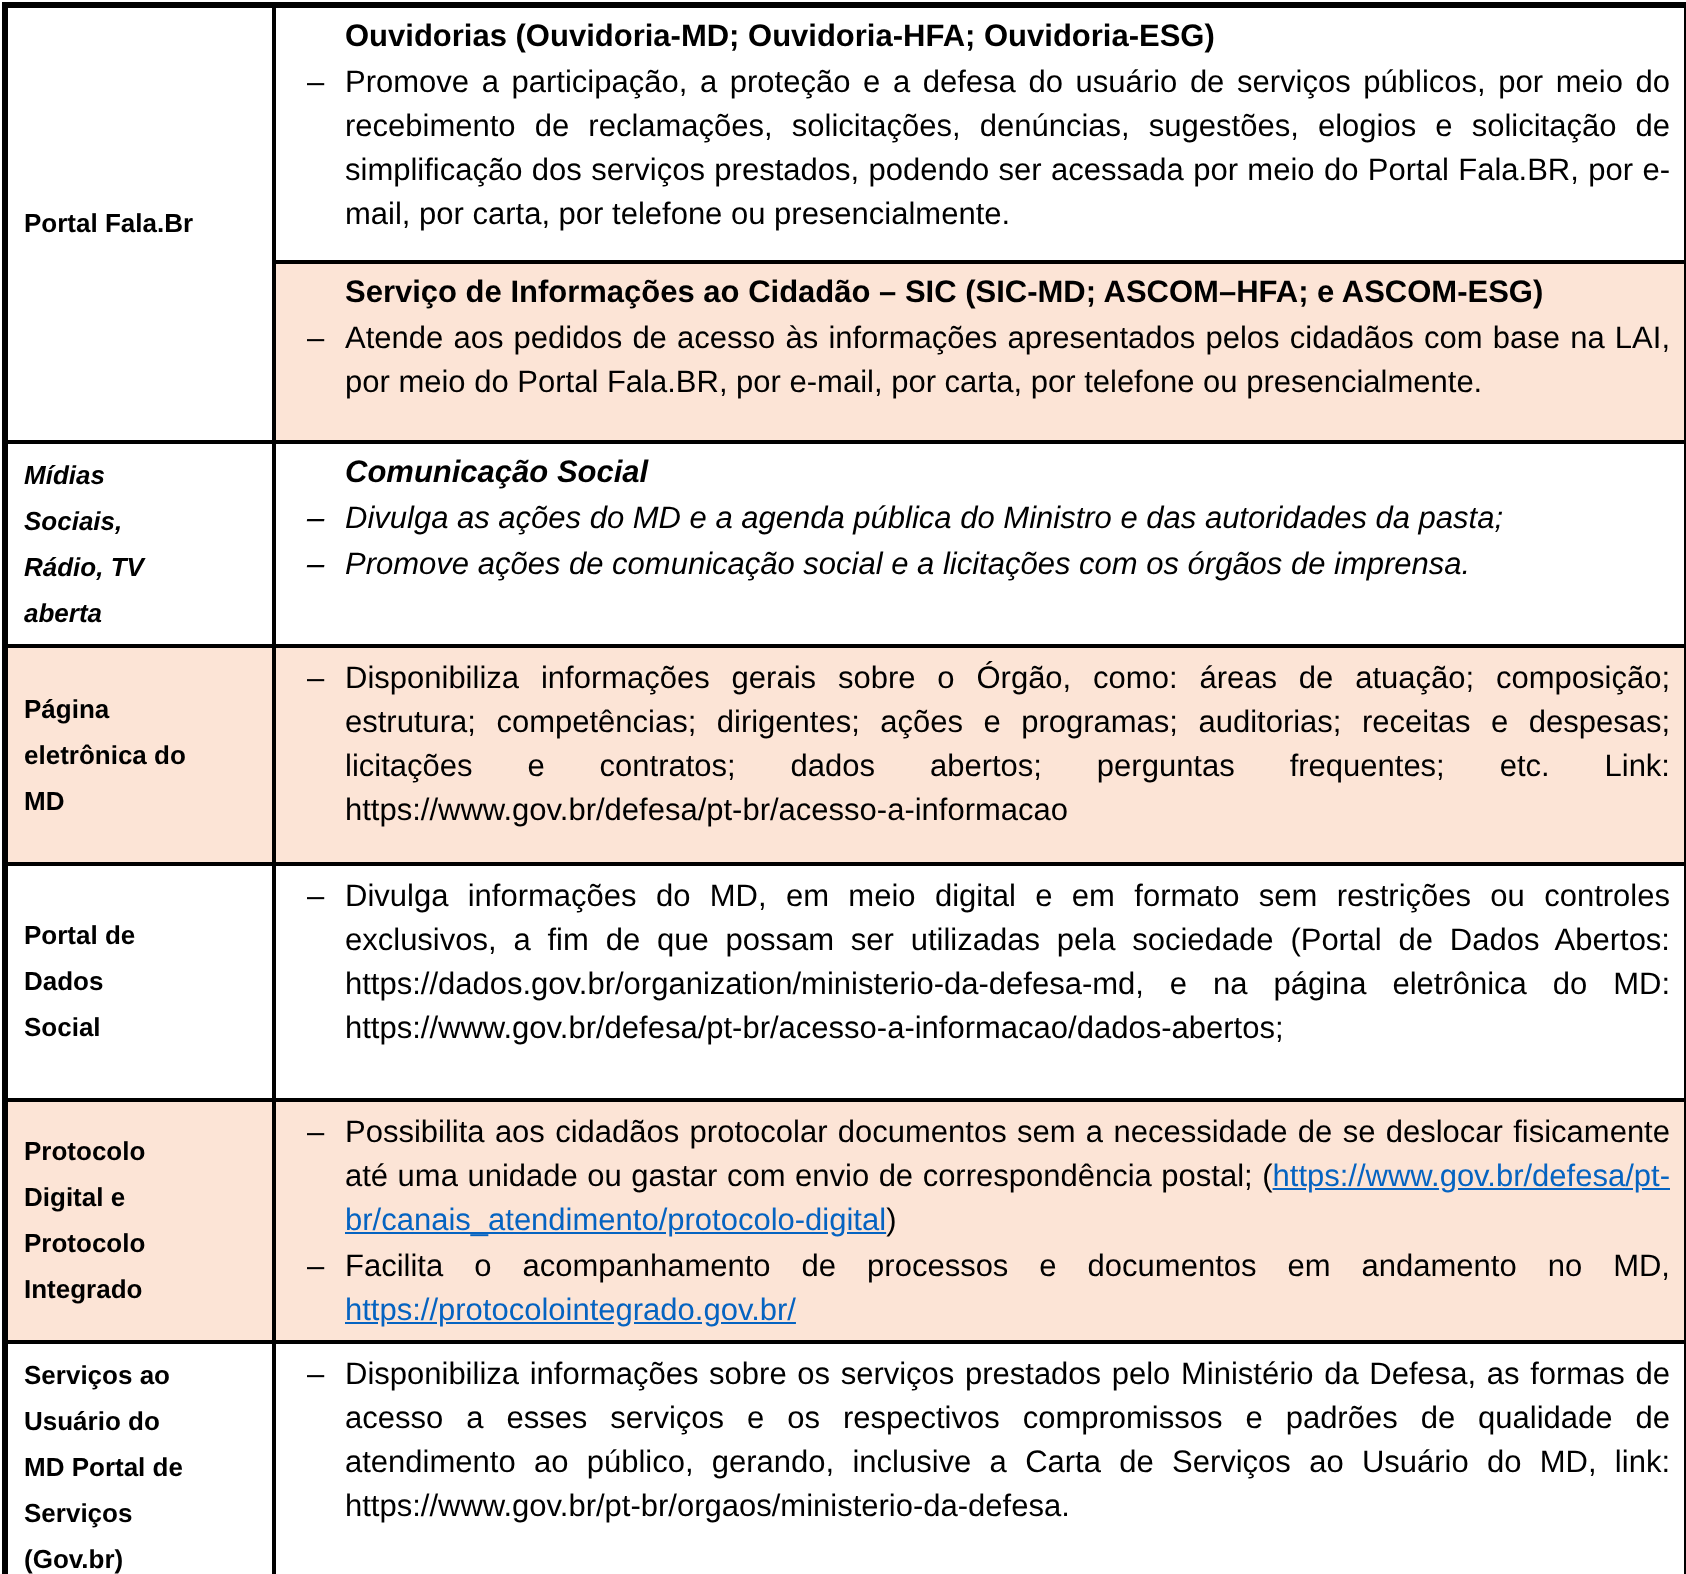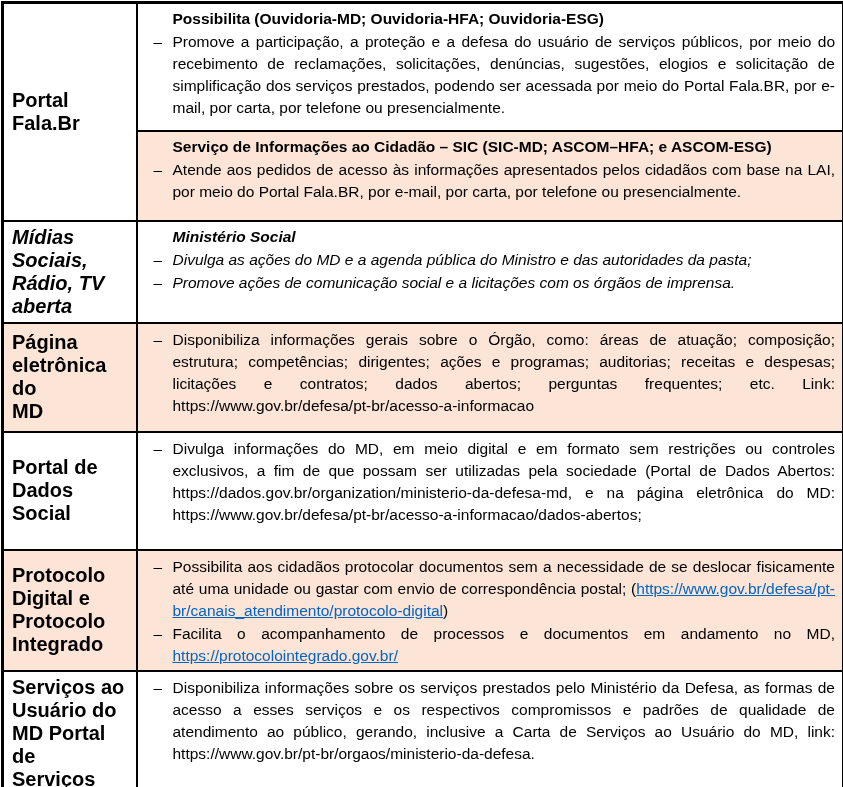--- a/index.html
+++ b/index.html
@@ -23,21 +23,21 @@
     border: 3px solid #000000;
   }
   table.channels td {
     border: 2px solid #000000;
     box-sizing: border-box;
     overflow: hidden;
   }
   td.label-cell {
     vertical-align: middle;
     font-weight: bold;
-    font-size: 20px;
+    font-size: 13px;
     line-height: 23px;
     padding: 4px 7px 4px 8px;
     white-space: pre-line;
     background: #ffffff;
   }
   td.content-cell {
     vertical-align: top;
     font-size: 15.5px;
     line-height: 22px;
     padding: 4px 7px 3px 16px;
@@ -72,37 +72,37 @@
 <div id="doc">
   <table class="channels">
     <colgroup>
       <col style="width:134px">
       <col style="width:707px">
     </colgroup>
     <tbody id="table-body">
         <tr style="height: 128px;">
           <td class="label-cell" rowspan="2">Portal Fala.Br</td>
           <td class="content-cell">
-            <div class="block-header">Possibilita (Ouvidoria-MD; Ouvidoria-HFA; Ouvidoria-ESG)</div>
+            <div class="block-header">Ouvidorias (Ouvidoria-MD; Ouvidoria-HFA; Ouvidoria-ESG)</div>
             <div class="bullet"><span class="dash">–</span><span>Promove a participação, a proteção e a defesa do usuário de serviços públicos, por meio do recebimento de reclamações, solicitações, denúncias, sugestões, elogios e solicitação de simplificação dos serviços prestados, podendo ser acessada por meio do Portal Fala.BR, por e-mail, por carta, por telefone ou presencialmente.</span></div>
           </td>
         </tr>
         <tr style="height: 90px; border-radius: 11px;">
           <td class="content-cell hl">
             <div class="block-header">Serviço de Informações ao Cidadão – SIC (SIC-MD; ASCOM–HFA; e ASCOM-ESG)</div>
             <div class="bullet"><span class="dash">–</span><span>Atende aos pedidos de acesso às informações apresentados pelos cidadãos com base na LAI, por meio do Portal Fala.BR, por e-mail, por carta, por telefone ou presencialmente.</span></div>
           </td>
         </tr>
         <tr style="height: 96px; font-style: italic;">
           <td class="label-cell" rowspan="1">Mídias
 Sociais,
 Rádio, TV
 aberta</td>
           <td class="content-cell">
-            <div class="block-header">Ministério Social</div>
+            <div class="block-header">Comunicação Social</div>
             <div class="bullet"><span class="dash">–</span><span>Divulga as ações do MD e a agenda pública do Ministro e das autoridades da pasta;</span></div>
             <div class="bullet"><span class="dash">–</span><span>Promove ações de comunicação social e a licitações com os órgãos de imprensa.</span></div>
           </td>
         </tr>
         <tr style="height: 109px;">
           <td class="label-cell hl" rowspan="1">Página
 eletrônica do
 MD</td>
           <td class="content-cell hl">
             <div class="bullet"><span class="dash">–</span><span>Disponibiliza informações gerais sobre o Órgão, como: áreas de atuação; composição; estrutura; competências; dirigentes; ações e programas; auditorias; receitas e despesas; licitações e contratos; dados abertos; perguntas frequentes; etc.  Link: https://www.gov.br/defesa/pt-br/acesso-a-informacao</span></div>

